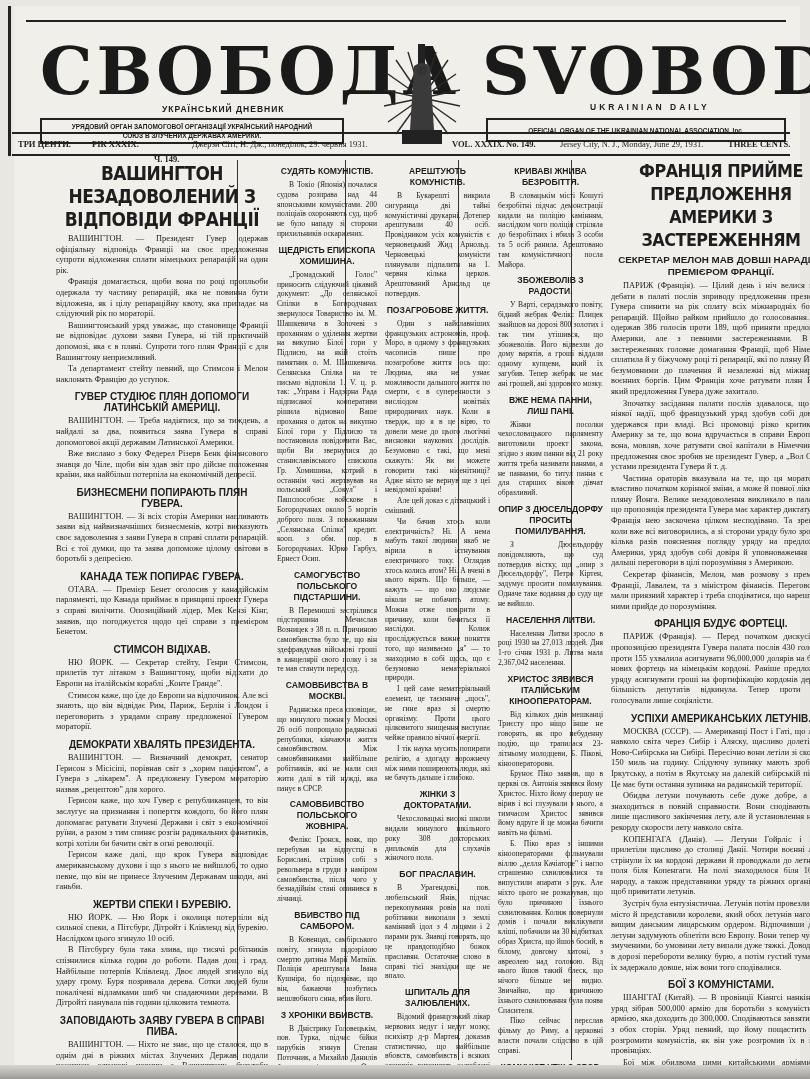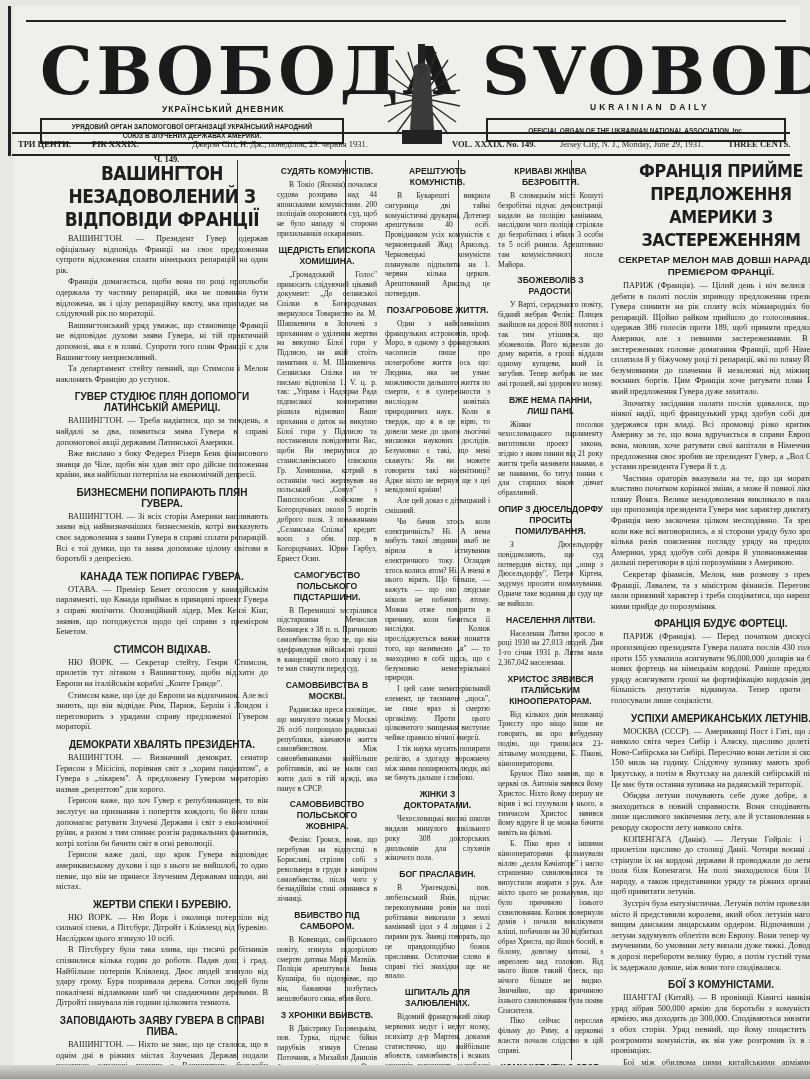--- a/index.html
+++ b/index.html
@@ -126,21 +126,21 @@
   </div>
   <div class="art">
     <div class="hl med">СТИМСОН ВІДІХАВ.</div>
     <p class="p">НЮ ЙОРК. — Секретар стейту, Генри Стимсон, прилетів тут літаком з Вашингтону, щоби відіхати до Европи на італійськім кораблі „Конте Гранде".</p>
     <p class="p">Стимсон каже, що їде до Европи на відпочинок. Але всі знають, що він відвідає Рим, Париж, Берлін і Лондон і переговорить з урядами справу предложеної Гувером мораторії.</p>
   </div>
   <div class="art">
     <div class="hl med">ДЕМОКРАТИ ХВАЛЯТЬ ПРЕЗИДЕНТА.</div>
     <p class="p">ВАШИНГТОН. — Визначний демократ, сенатор Герисон з Місісіпі, порівнав світ з „хорим пацієнтом", а Гувера з „лікарем". А предложену Гувером мораторію назвав „рецептою" для хорого.</p>
     <p class="p">Герисон каже, що хоч Гувер є републиканцем, то він заслугує на признання і поперття кождого, бо його плян допомагає ратувати Злучені Держави і світ з економічної руїни, а разом з тим спиняє розгін радикальних фанатиків, котрі хотіли би бачити світ в огні революції.</p>
-    <p class="p">Герисон каже далі, що крок Гувера відповідає американському духови і що з нього не вийшлоб, то одно певне, що він не принесе Злученим Державам шкоди, ані містах.</p>
+    <p class="p">Герисон каже далі, що крок Гувера відповідає американському духови і що з нього не вийшлоб, то одно певне, що він не принесе Злученим Державам шкоди, ані ганьби.</p>
   </div>
   <div class="art">
     <div class="hl med">ЖЕРТВИ СПЕКИ І БУРЕВІЮ.</div>
     <p class="p">НЮ ЙОРК. — Ню Йорк і околиця потерпіли від сильної спеки, а Пітсбург, Дітройт і Клівленд від буревію. Наслідком цього згинуло 10 осіб.</p>
     <p class="p">В Пітсбургу була така злива, що тисячі робітників спізнилися кілька годин до роботи. Падав дощ і град. Найбільше потерпів Клівленд. Двоє людей згинуло від удару грому. Буря позривала дерева. Сотки людей були покалічені відламками шиб чи спадаючими деревами. В Дітройті панувала пів години цілковита темнота.</p>
   </div>
   <div class="art">
     <div class="hl med">ЗАПОВІДАЮТЬ ЗАЯВУ ГУВЕРА В СПРАВІ ПИВА.</div>
     <p class="p">ВАШИНГТОН. — Ніхто не знає, що це сталося, що в однім дні в ріжних містах Злучених Держав подали часописи однакові новини з Вашингтону, будьтоби президент Гувер готовився видати якусь сензаційну заяву в справі пива.</p>
   </div>

